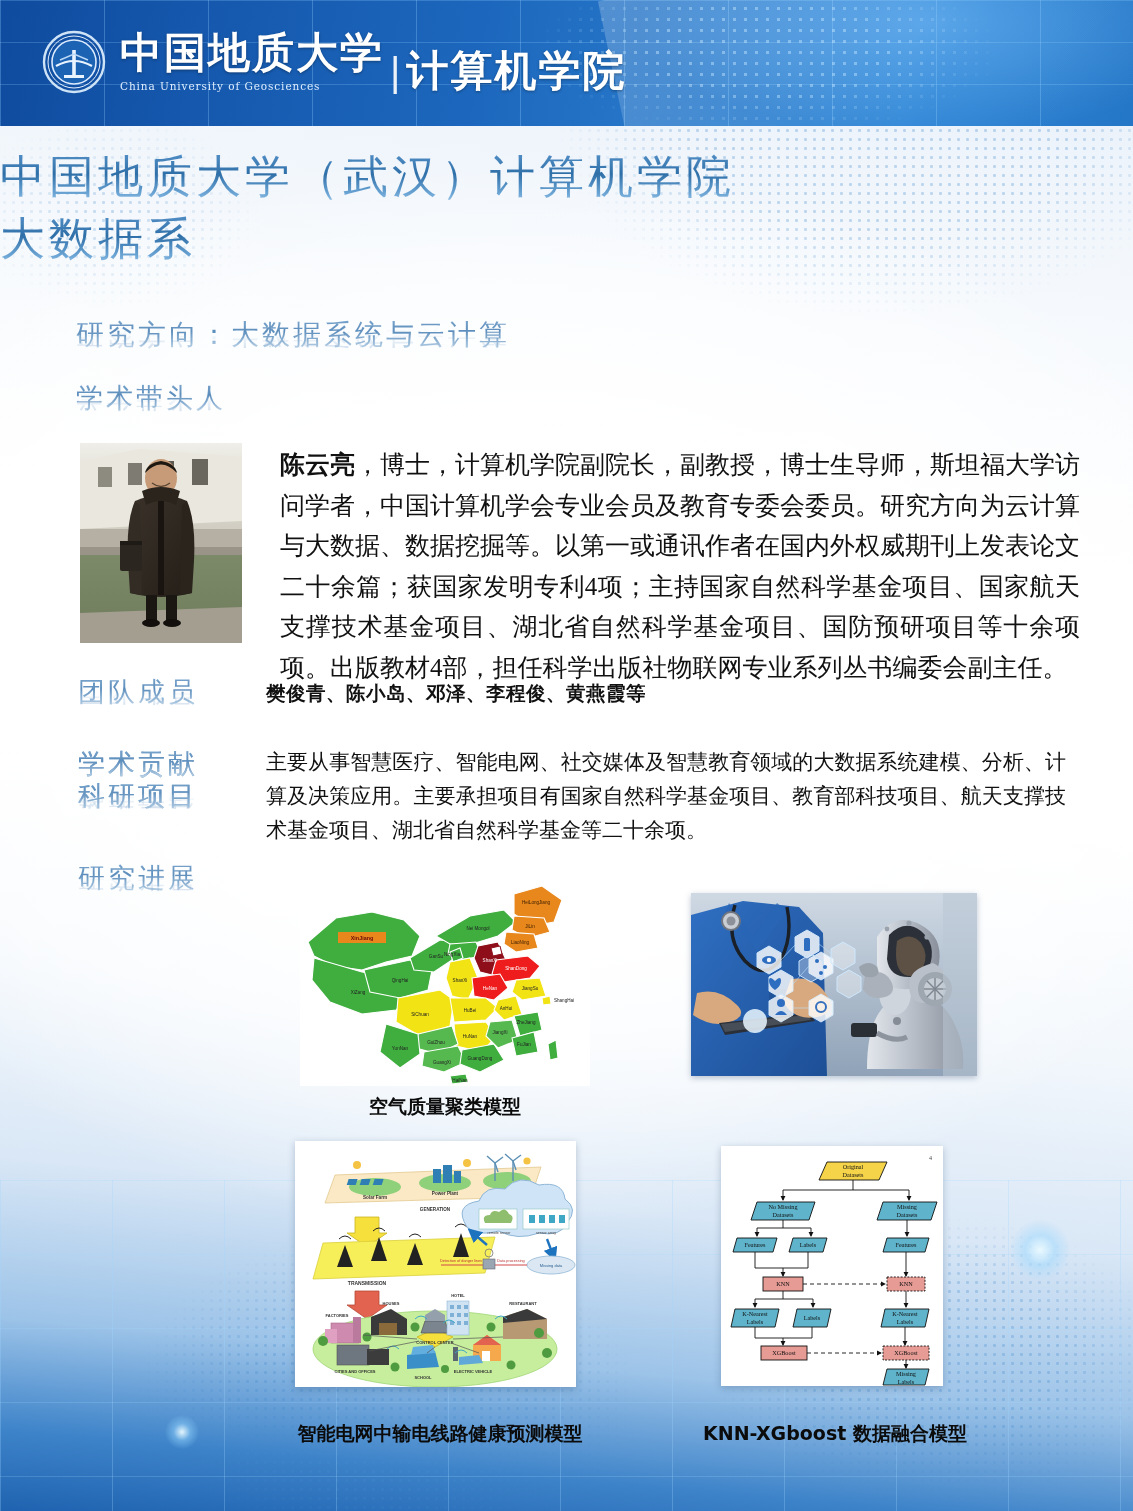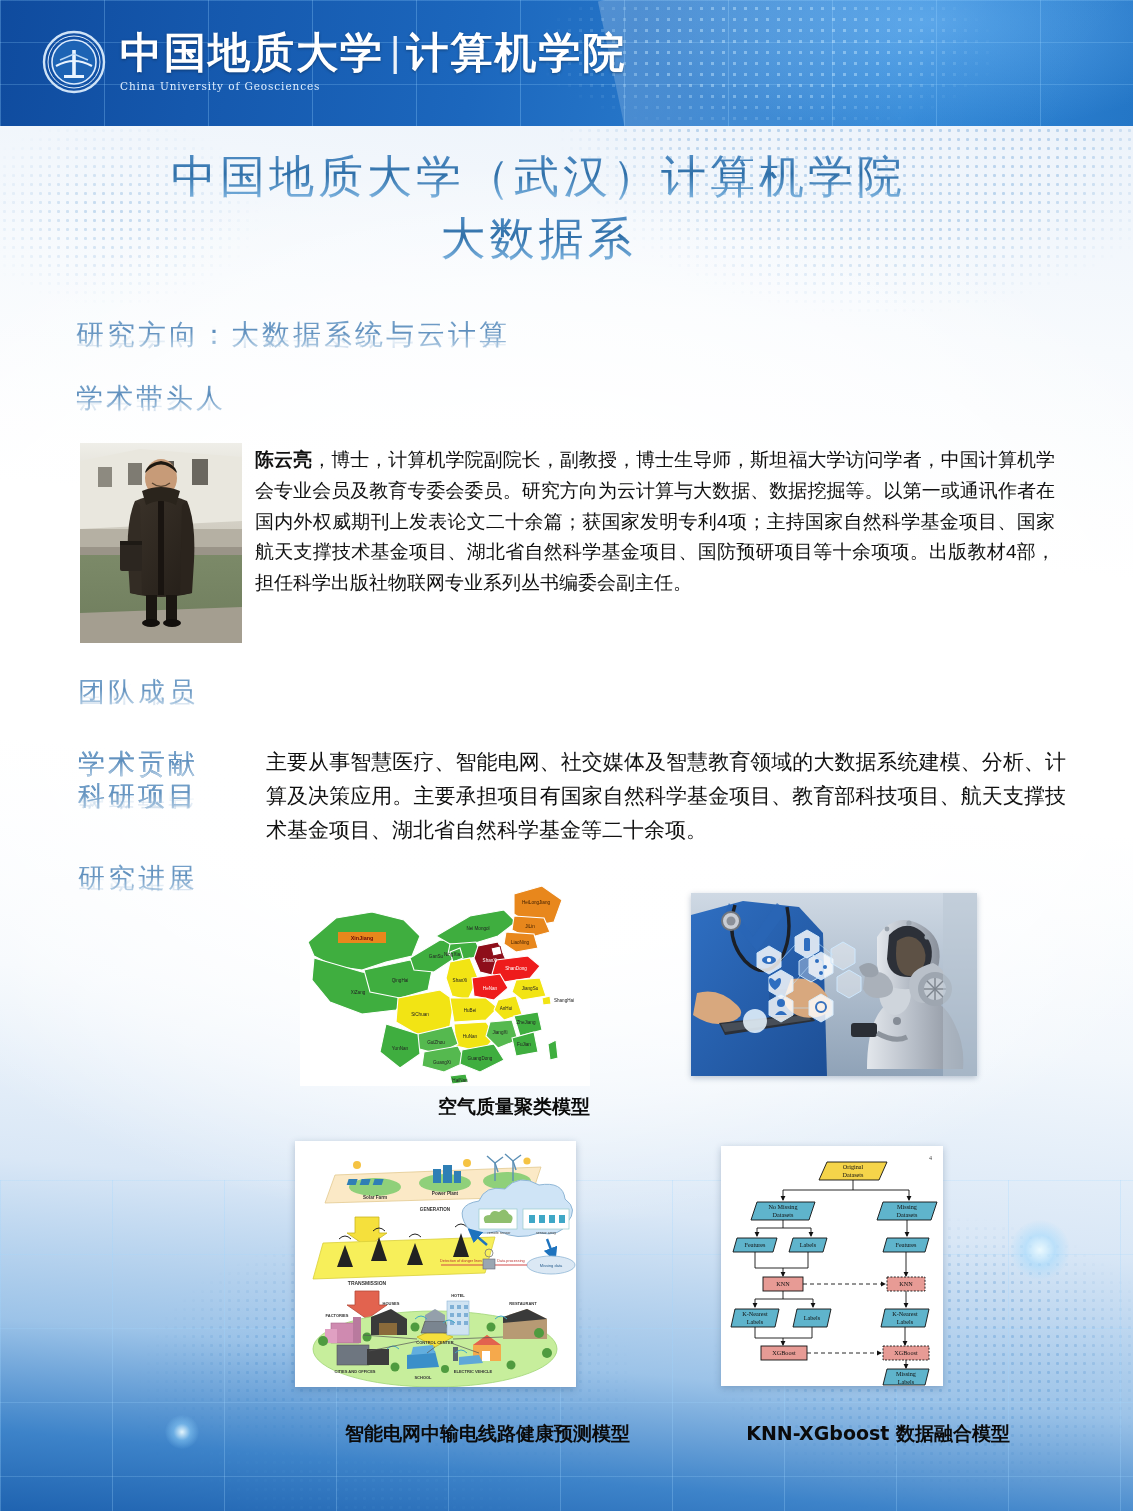--- a/index.html
+++ b/index.html
@@ -104,21 +104,21 @@
     font-family: "DejaVu Serif", "Liberation Serif", serif;
   }
   .brand-sep {
     color: #ffffff; font-size: 40px; font-weight: 300;
     margin: 0 6px; line-height: 1; opacity: 0.92;
   }
 
   
   #title-wrap {
     position: absolute; left: 0; top: 146px; width: 1077px;
-    text-align: center;
+    text-align: left;
   }
   .poster-title {
     font-family: "DejaVu Serif", "Liberation Serif", serif;
     font-size: 45px; font-weight: 400; letter-spacing: 4px;
     color: #2e6ca6; line-height: 1.38;
     background: linear-gradient(180deg, #5f9ad0 0%, #2f6fa8 45%, #6ea7d6 78%, #c3daee 100%);
     -webkit-background-clip: text; background-clip: text;
     -webkit-text-fill-color: transparent; color: transparent;
     text-shadow: none;
   }
@@ -151,44 +151,44 @@
   #lbl-progress  { left: 78px; top: 862px; }
 
   
   #portrait {
     position: absolute; left: 80px; top: 443px;
     width: 162px; height: 200px;
     overflow: hidden;
     background: #7e8a7a;
   }
   #bio {
-    position: absolute; left: 255px; top: 445px; width: 800px;
-    font-family: Liberation Sans, sans-serif;
-    font-size: 19px; line-height: 1.62; color: #111111;
+    position: absolute; left: 280px; top: 445px; width: 800px;
+    font-family: Liberation Serif, serif;
+    font-size: 25px; line-height: 1.62; color: #111111;
     text-align: justify;
   }
   #bio .nm { font-weight: 700; }
 
   #members-text {
     position: absolute; left: 266px; top: 680px;
     font-family: "DejaVu Sans", "Liberation Sans", sans-serif;
     font-size: 19.5px; font-weight: 700; color: #111111; letter-spacing: 0.5px;
   }
   #contrib-text {
     position: absolute; left: 266px; top: 745px; width: 800px;
     font-family: "DejaVu Sans", "Liberation Sans", sans-serif;
     font-size: 21px; line-height: 1.62; color: #111111; text-align: justify;
   }
 
   
   .fig-cap {
     position: absolute;
     font-family: "DejaVu Sans", "Liberation Sans", sans-serif;
     font-weight: 700; font-size: 19px; color: #0b0b0b;
-    white-space: nowrap; text-align: right;
+    white-space: nowrap; text-align: center;
   }
 
   
   #fig-map { position: absolute; left: 300px; top: 874px; width: 290px; height: 212px; }
   #cap-map { left: 300px; top: 1094px; width: 290px; }
 
   
   #fig-med {
     position: absolute; left: 691px; top: 893px; width: 286px; height: 183px;
     box-shadow: 0 2px 6px rgba(20,50,90,0.28);
@@ -234,21 +234,21 @@
       <svg id="seal" viewBox="0 0 64 64">
         <circle cx="32" cy="32" r="30" fill="none" stroke="#cfe3f7" stroke-width="2.4"></circle>
         <circle cx="32" cy="32" r="26" fill="none" stroke="#e7f2fd" stroke-width="1"></circle>
         <circle cx="32" cy="32" r="22" fill="#1d63b4" stroke="#dbeafd" stroke-width="1.6"></circle>
         <path d="M14 36 Q32 26 50 36" fill="none" stroke="#eaf4ff" stroke-width="2.2"></path>
         <rect x="30.2" y="20" width="3.6" height="26" fill="#eaf4ff"></rect>
         <rect x="22" y="45" width="20" height="3" fill="#eaf4ff"></rect>
         <path d="M18 30 L32 24 L46 30" fill="none" stroke="#bcd9f6" stroke-width="1.4"></path>
       </svg>
 
-      <div style="display:flex; align-items:flex-start;">
+      <div style="display:flex; align-items:flex-end;">
         <div>
           <div class="brand-cn">中国地质大学</div>
           <div class="brand-en">China University of Geosciences</div>
         </div>
         <div class="brand-sep">|</div>
         <div class="brand-cn">计算机学院</div>
       </div>
     </div>
   </div>
 
@@ -310,20 +310,21 @@
     <rect x="66" y="152" width="11" height="26" fill="#1a1611"></rect>
     <rect x="86" y="152" width="11" height="26" fill="#1a1611"></rect>
     <ellipse cx="71" cy="180" rx="9" ry="4" fill="#120f0c"></ellipse>
     <ellipse cx="92" cy="180" rx="9" ry="4" fill="#120f0c"></ellipse>
   </svg>
 
   <div id="bio">
     <span class="nm">陈云亮</span><span>，博士，计算机学院副院长，副教授，博士生导师，斯坦福大学访问学者，中国计算机学会专业会员及教育专委会委员。研究方向为云计算与大数据、数据挖掘等。以第一或通讯作者在国内外权威期刊上发表论文二十余篇；获国家发明专利4项；主持国家自然科学基金项目、国家航天支撑技术基金项目、湖北省自然科学基金项目、国防预研项目等十余项项。出版教材4部，担任科学出版社物联网专业系列丛书编委会副主任。</span>
   </div>
 
+  <div id="members-text">樊俊青、陈小岛、邓泽、李程俊、黄燕霞等</div>
 
   <div id="contrib-text">主要从事智慧医疗、智能电网、社交媒体及智慧教育领域的大数据系统建模、分析、计算及决策应用。主要承担项目有国家自然科学基金项目、教育部科技项目、航天支撑技术基金项目、湖北省自然科学基金等二十余项。</div>
 
   <svg id="fig-map" viewBox="0 0 290 212">
     <rect width="290" height="212" fill="#ffffff"></rect>
     <g stroke="#ffffff" stroke-width="1.1">
 
       <path d="M8 68 L36 44 L72 38 L104 46 L120 62 L112 82 L86 88 L62 96 L34 92 L14 82 Z" fill="#3fae3f"></path>
 
       <path d="M14 84 L62 98 L98 104 L112 118 L96 136 L62 140 L30 128 L12 106 Z" fill="#3fae3f"></path>

